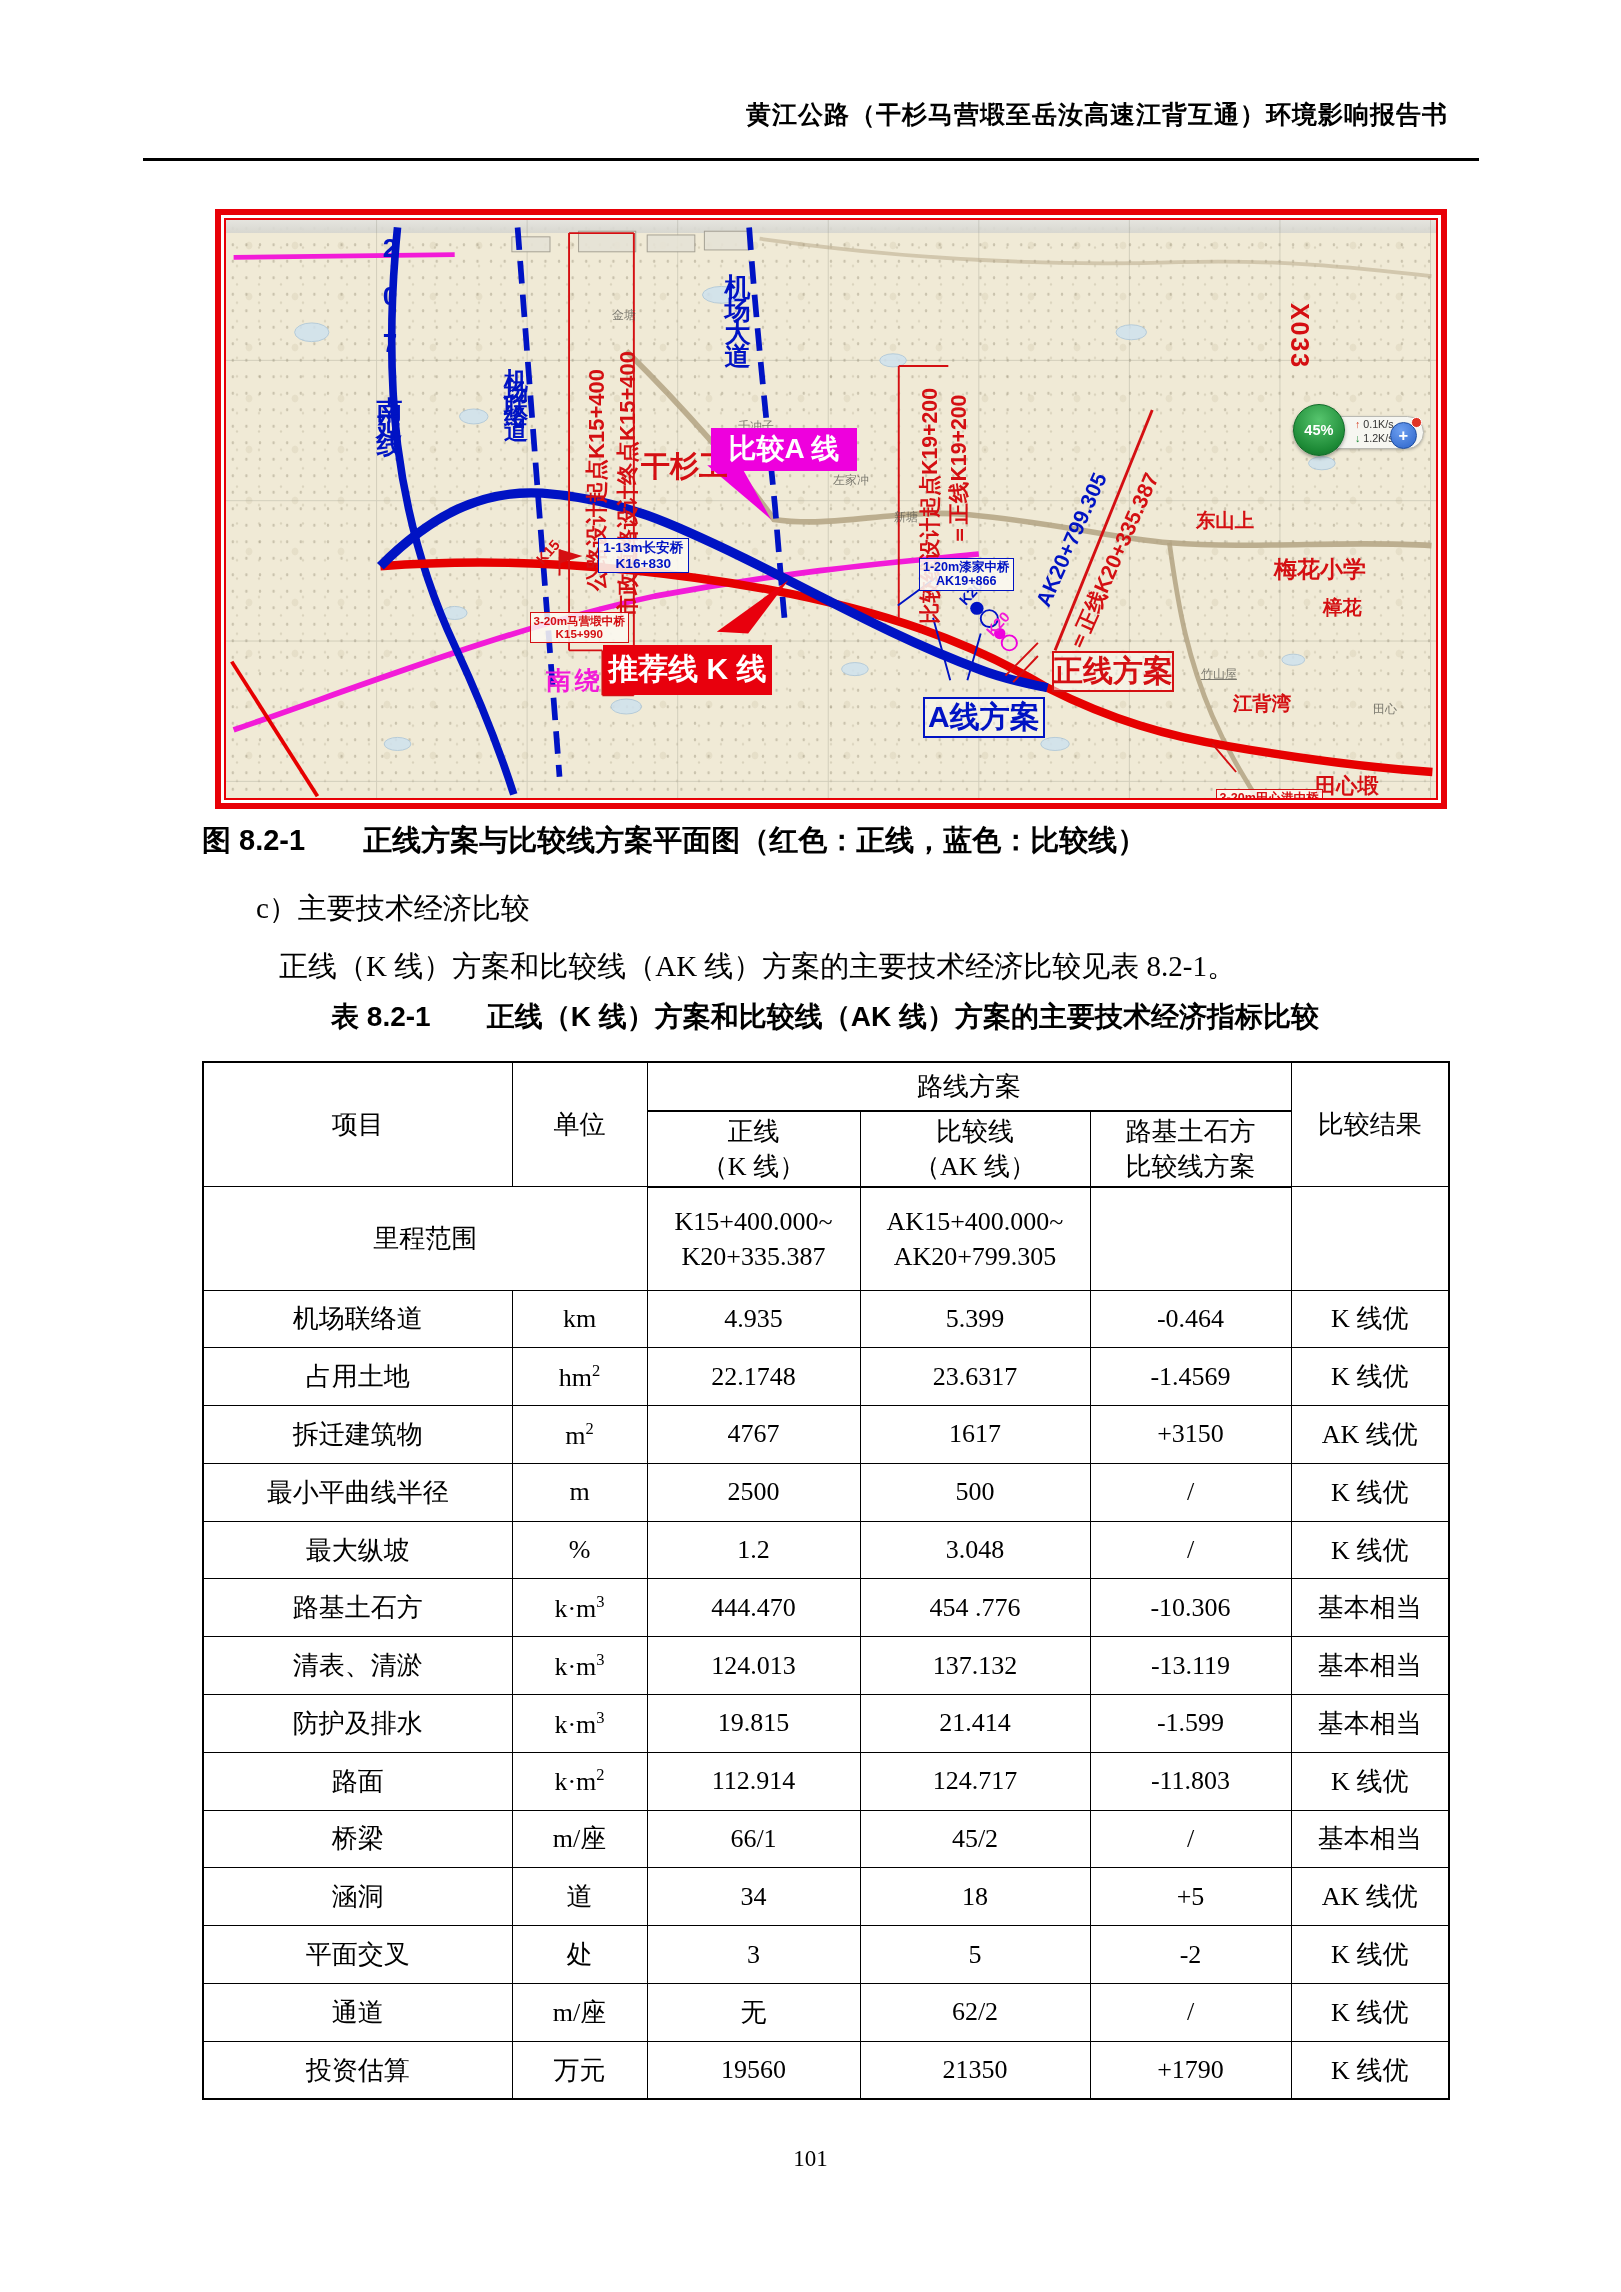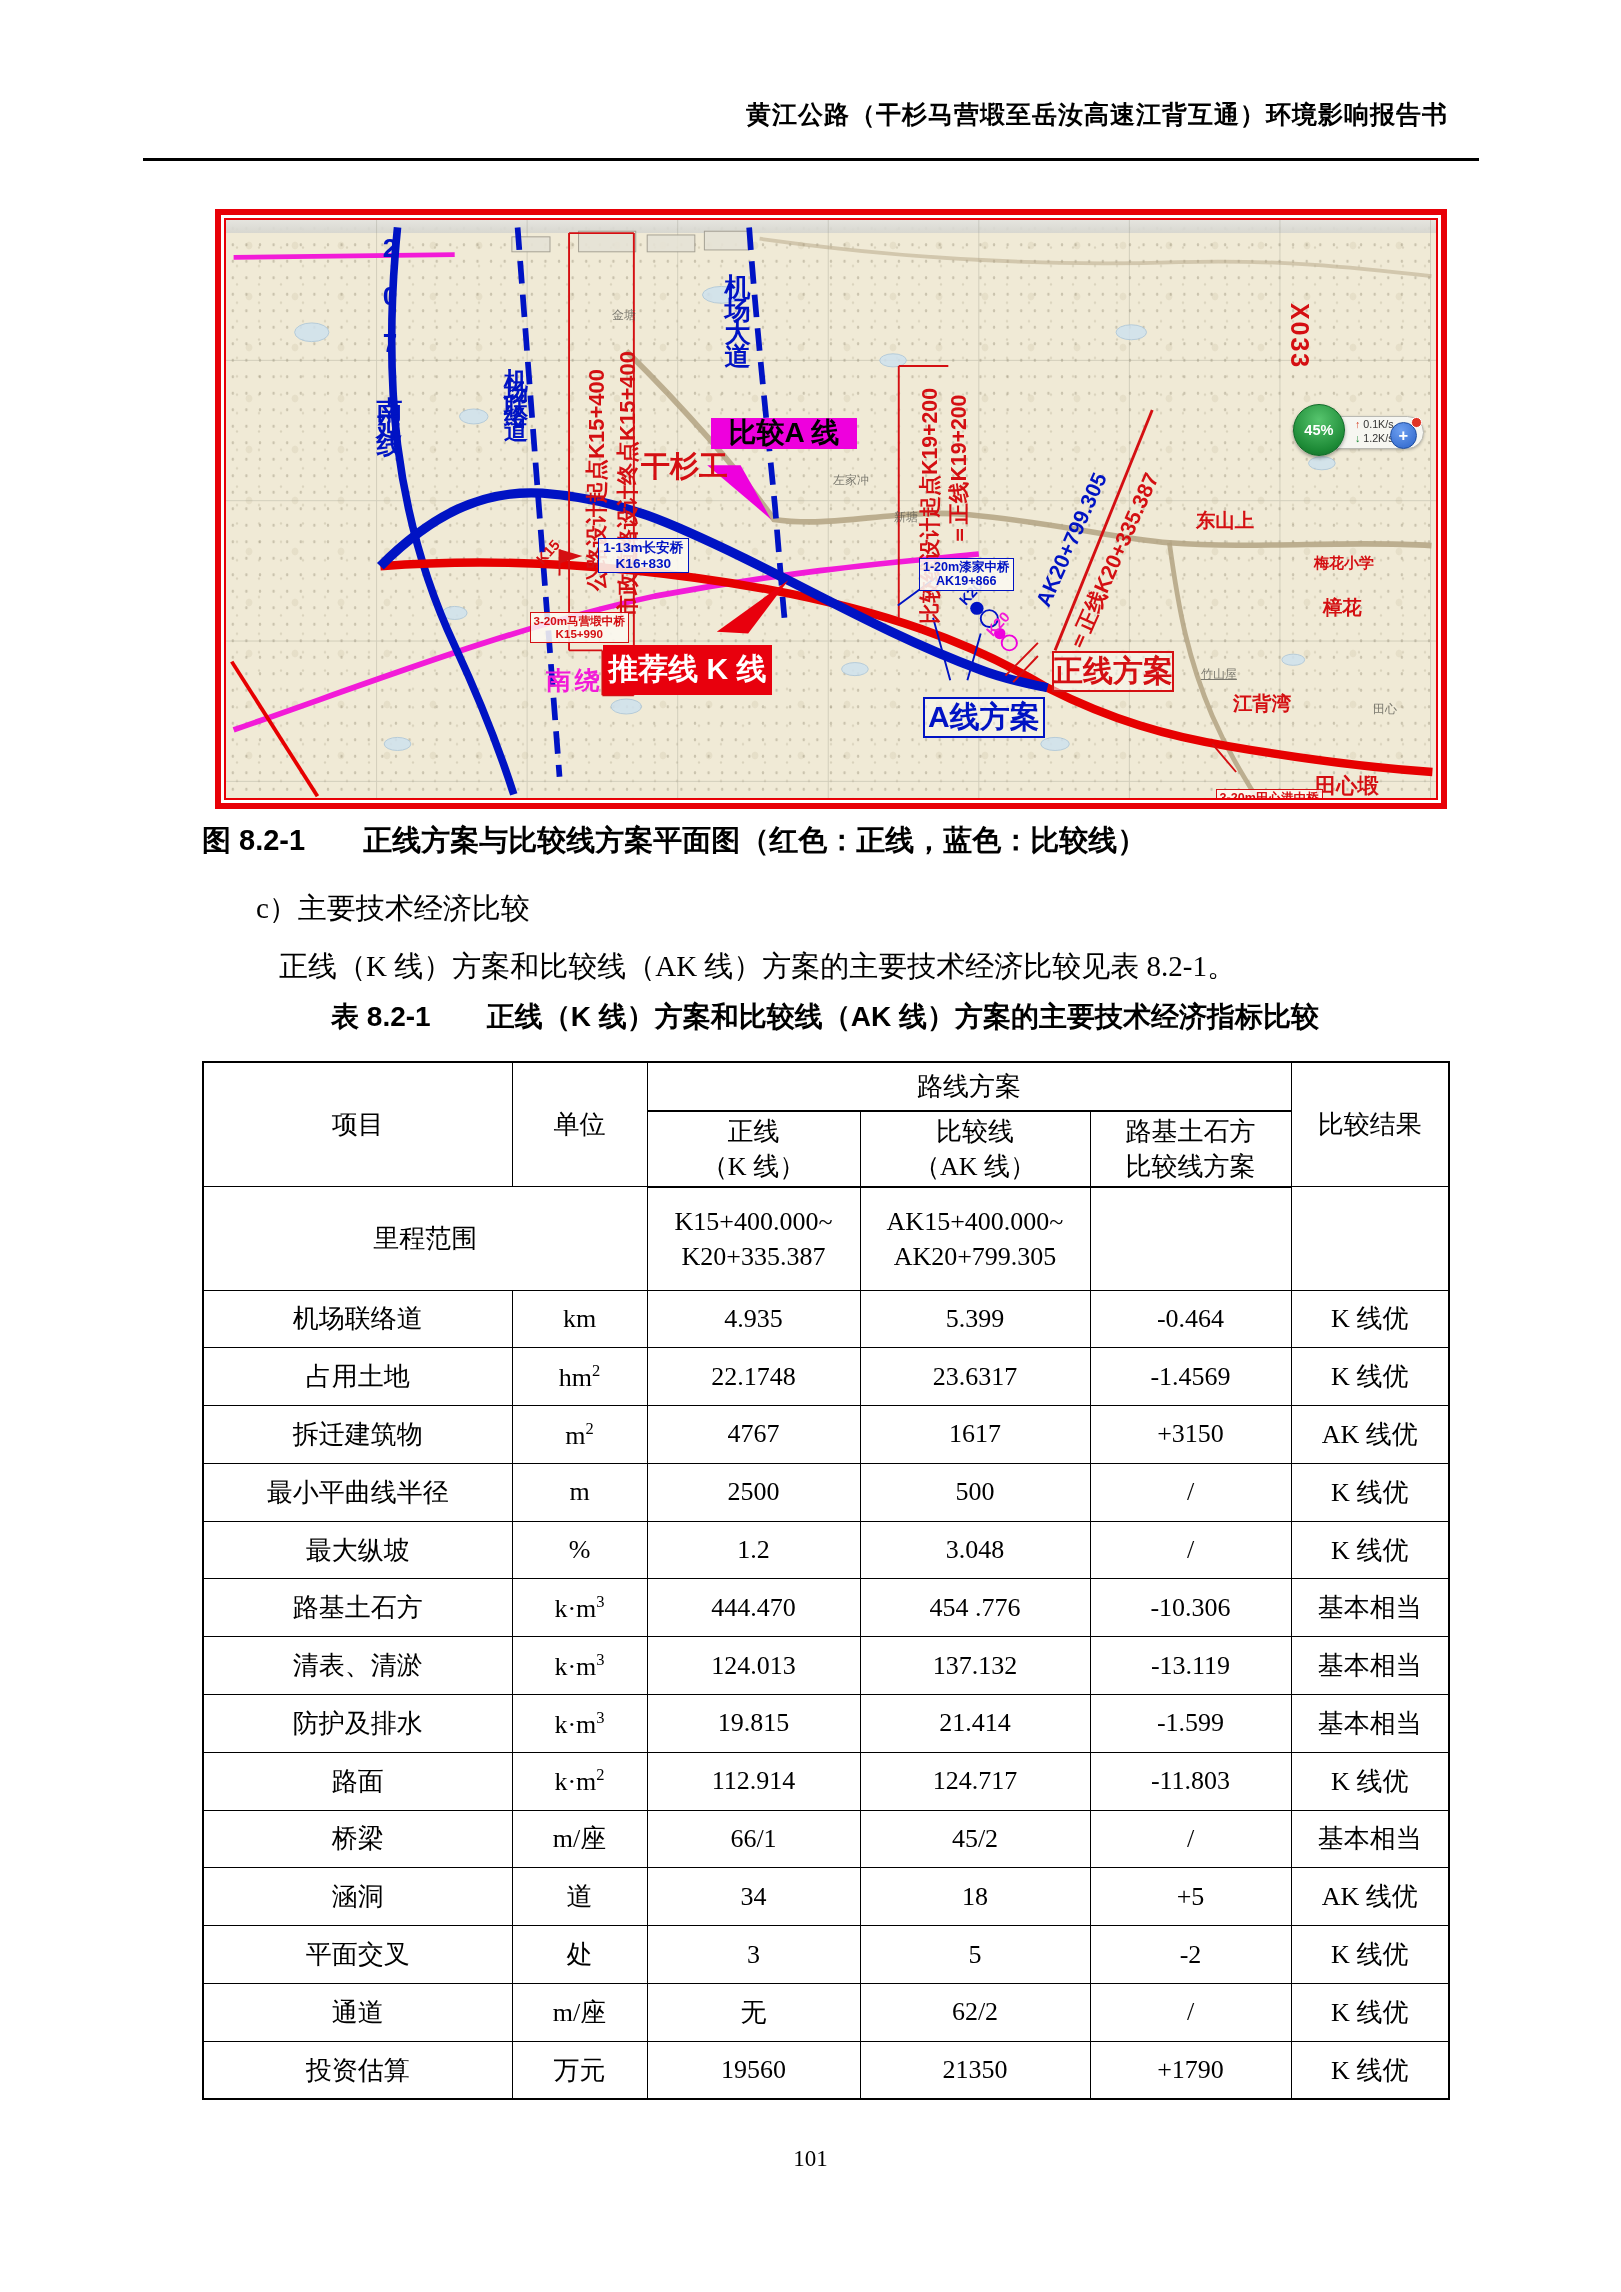--- a/index.html
+++ b/index.html
@@ -170,27 +170,27 @@
       <div class="map-label diag blue-t" style="left:846px;top:320px;font-size:21.3px;">AK20+799.305</div>
       <div class="map-label diag red-t" style="left:887px;top:342px;font-size:21.3px;">＝正线K20+335.387</div>
 
       <div class="map-label diag45 red-t" style="left:322px;top:332px;font-size:14.6px;">K15</div>
       <div class="map-label diag45 blue-t" style="left:745px;top:373px;font-size:14.6px;">K20</div>
       <div class="map-label diag45 mag-t" style="left:772px;top:404px;font-size:14.6px;">K20</div>
 
       <div class="map-label red-t" style="left:415px;top:227px;font-size:29px;z-index:3;">干杉工</div>
       <div class="map-label mag-t" style="left:320px;top:444px;font-size:25px;letter-spacing:3.9px;">南绕城线</div>
       <div class="map-label red-t" style="left:970px;top:287px;font-size:19.4px;">东山上</div>
-      <div class="map-label red-t" style="left:1048px;top:334px;font-size:15px;margin-left:40px;">梅花小学</div>
+      <div class="map-label red-t" style="left:1048px;top:334px;font-size:23px;">梅花小学</div>
       <div class="map-label red-t" style="left:1097px;top:374px;font-size:19.4px;">樟花</div>
       <div class="map-label red-t" style="left:1007px;top:470px;font-size:19.4px;">江背湾</div>
       <div class="map-label red-t" style="left:1089px;top:551px;font-size:21.3px;">田心塅</div>
       <div class="map-label rotcw red-t" style="left:1073px;top:116px;font-size:25px;letter-spacing:1.9px;">X033</div>
 
-      <div class="callout" style="left:485px;top:198px;width:146px;height:31px;background:#ee00dd;color:#000000;font-size:28px;">比较A 线</div>
+      <div class="callout" style="left:485px;top:208px;width:146px;height:43px;background:#ee00dd;color:#ffffff;font-size:28px;">比较A 线</div>
       <div class="callout" style="left:377px;top:425px;width:169px;height:50px;background:#e8000d;color:#fff;font-size:30px;">推荐线 K 线</div>
       <div class="callout" style="left:826px;top:415px;width:118px;height:37px;border:2.9px solid #d40f12;color:#d40f12;font-size:30px;background:rgba(250,248,240,.55);margin-top:16px;">正线方案</div>
       <div class="callout" style="left:697px;top:477px;width:118px;height:37px;border:2.9px solid #0013c4;color:#0013c4;font-size:30px;background:rgba(250,248,240,.55);">A线方案</div>
 
       <div class="bridgebox" style="left:372px;top:318px;width:85px;border:1.9px solid #0013c4;color:#0013c4;font-size:13.6px;padding:1px 1.9px;">
         <span>1-13m长安桥</span><br>
         <span>K16+830</span>
       </div>
       <div class="bridgebox" style="left:304px;top:392px;width:93px;border:1.9px solid #d40f12;color:#d40f12;font-size:11.6px;padding:1px 1.9px;">
         <span>3-20m马营塅中桥</span><br>

